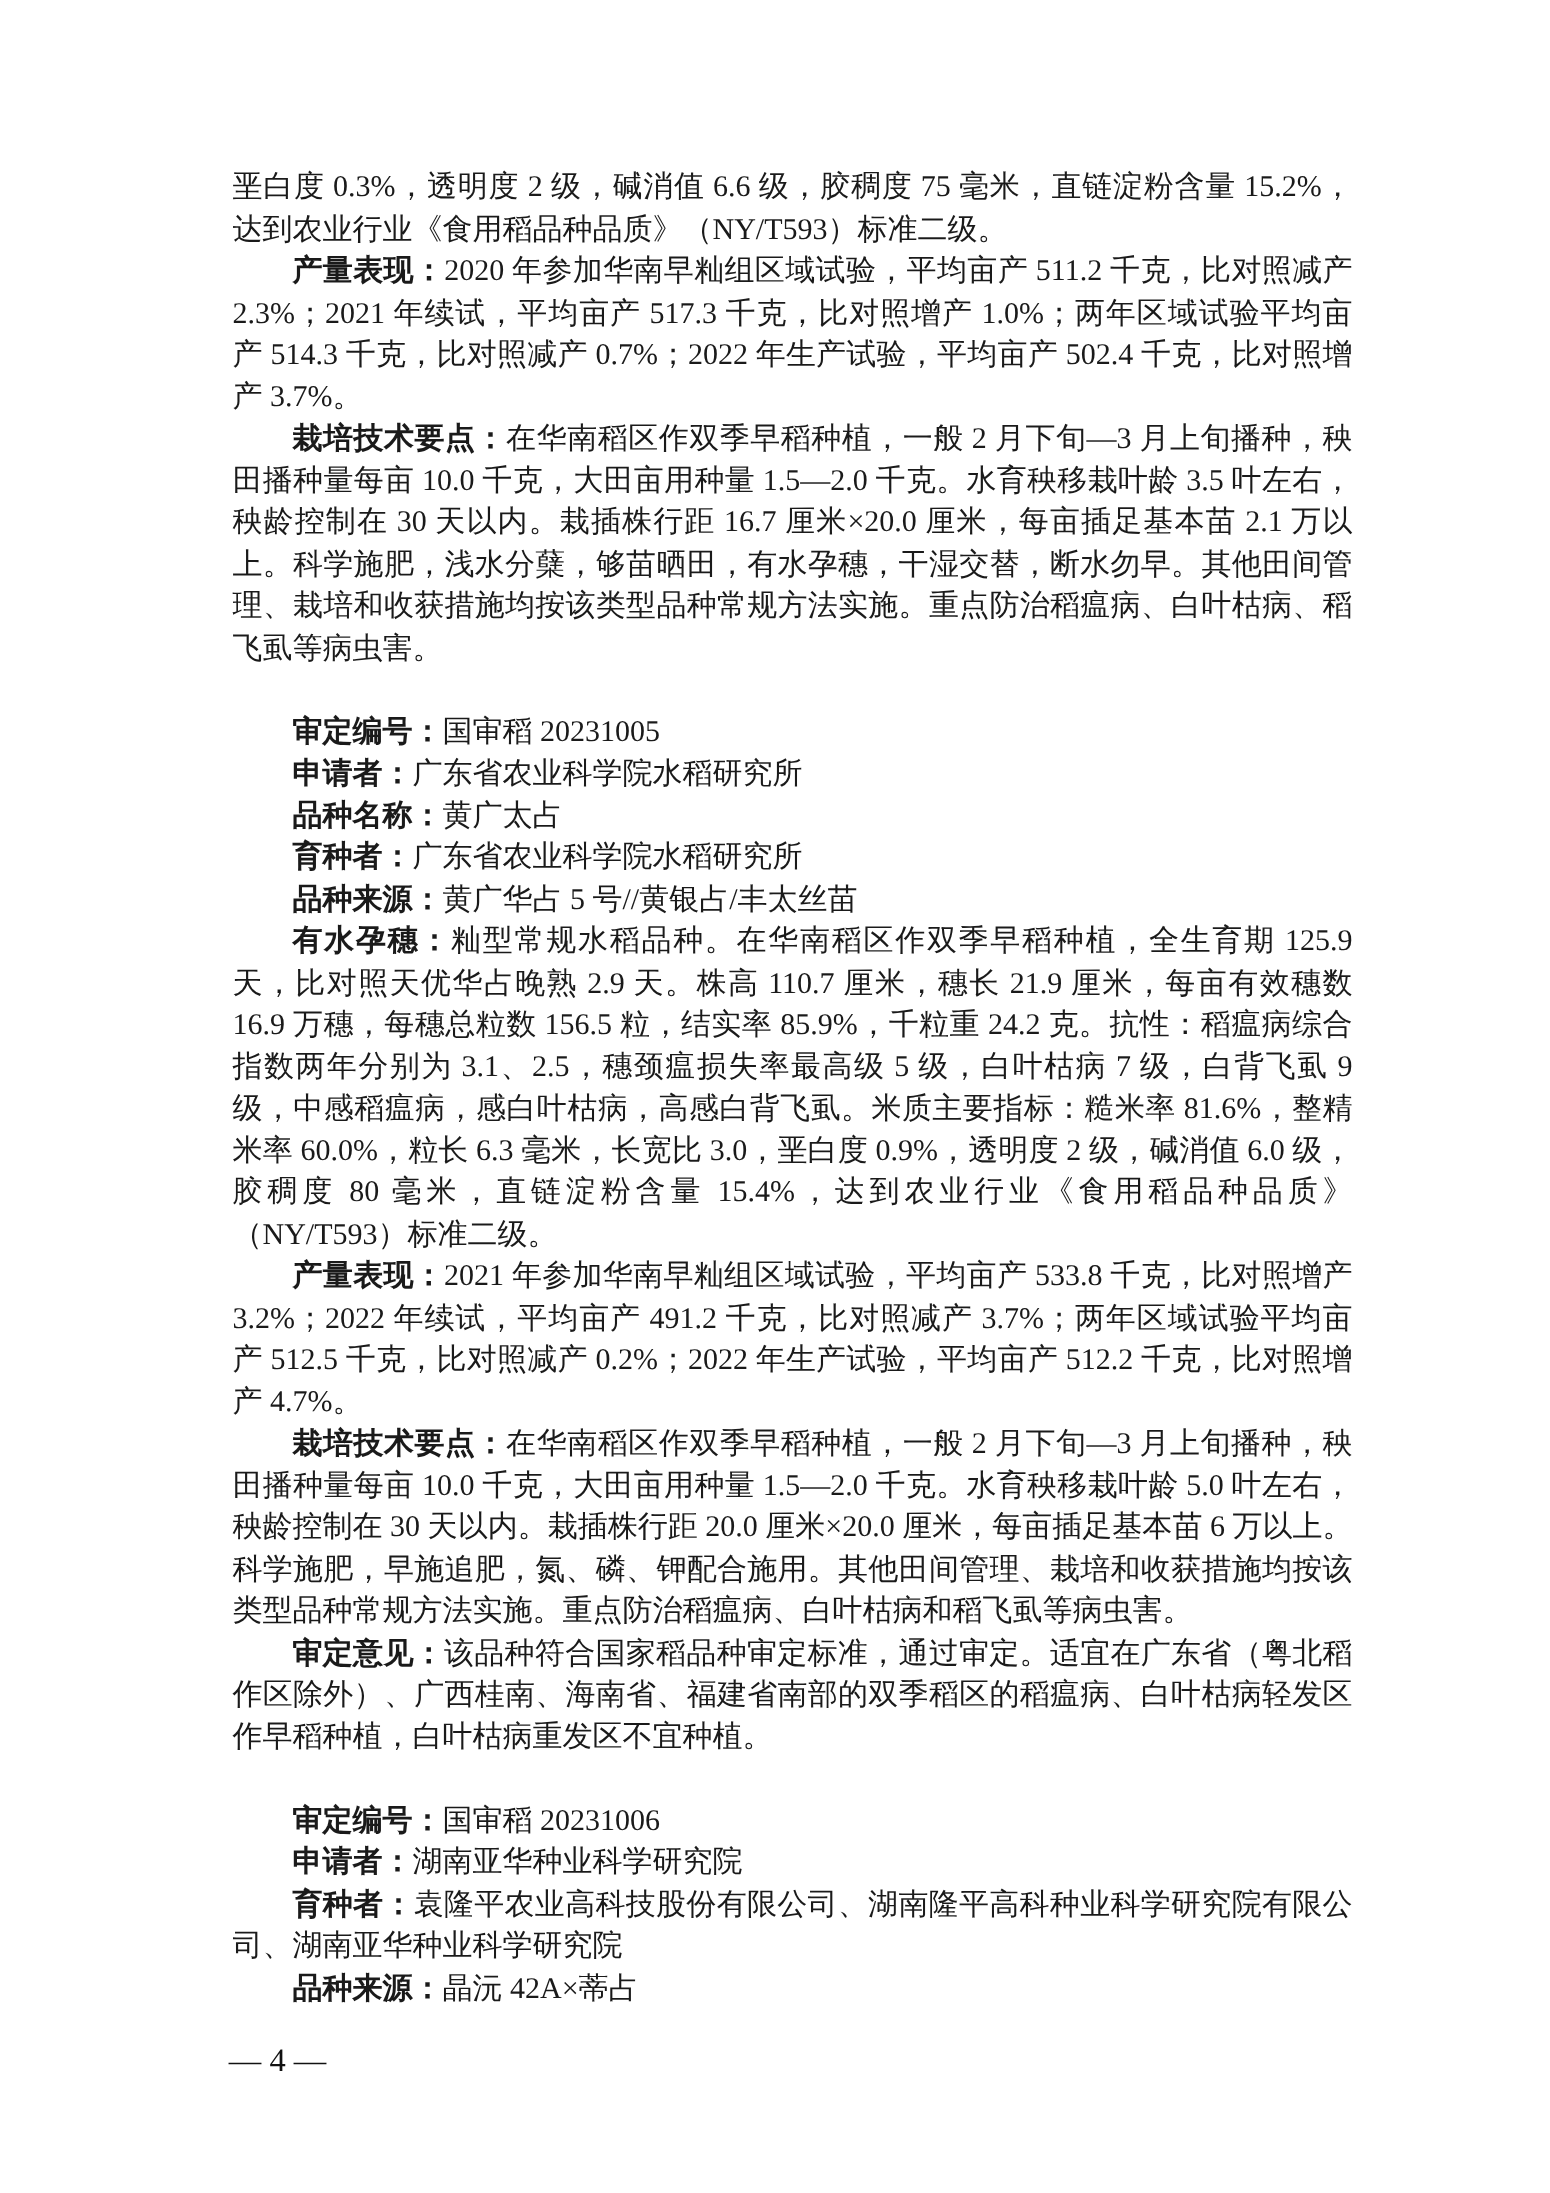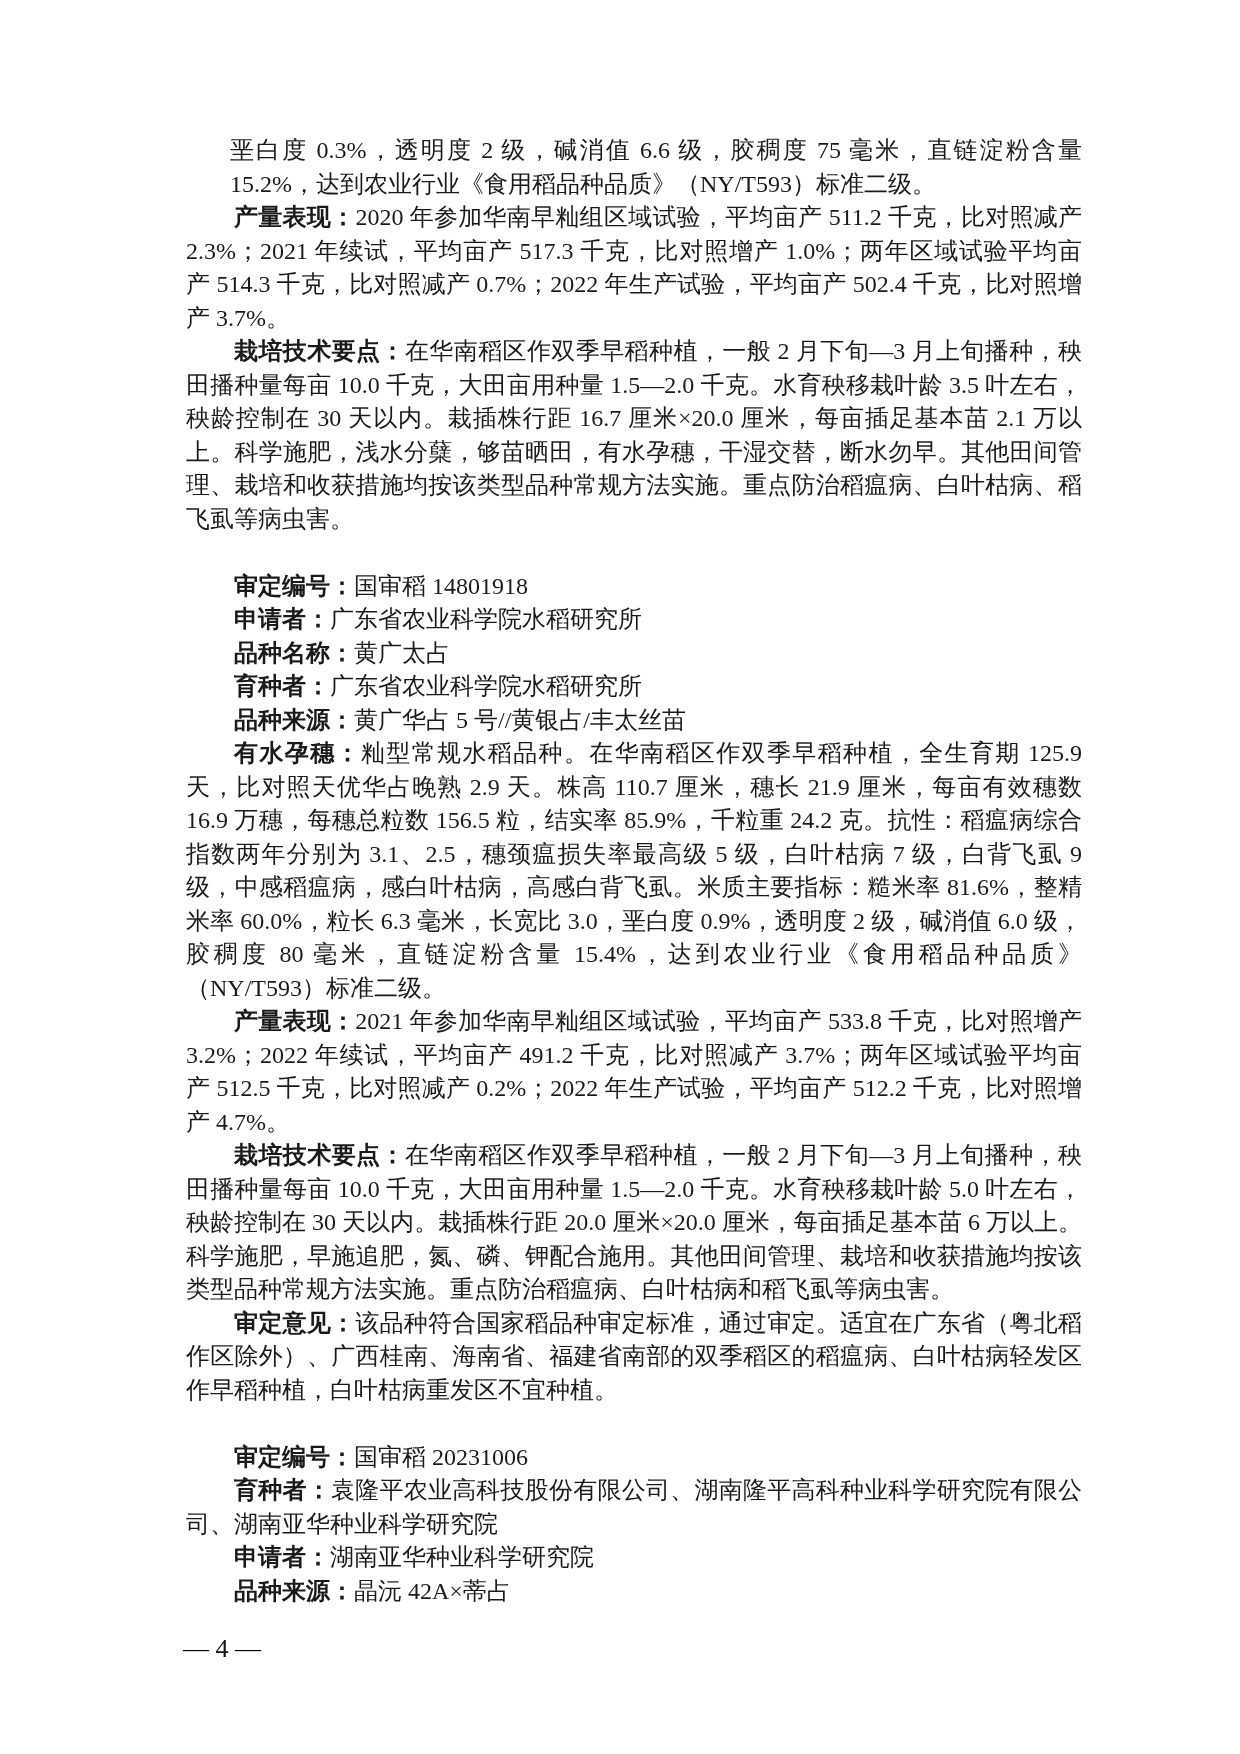--- a/index.html
+++ b/index.html
@@ -26,21 +26,20 @@
     text-align: justify;
     text-justify: inter-ideograph;
   }
   .para {
     margin: 0;
     padding: 0;
     text-indent: 2em;
   }
   .para.flush {
     text-indent: 0;
-    margin-left: 44px;
   }
   .label {
     font-weight: 700;
     margin-top: 36px;
   }
   .gap {
     height: 33.5px;
   }
   .footer {
     position: absolute;
@@ -61,21 +60,21 @@
 
     <p class="para flush"><span>垩白度 0.3%，透明度 2 级，碱消值 6.6 级，胶稠度 75 毫米，直链淀粉含量 15.2%，达到农业行业《食用稻品种品质》（NY/T593）标准二级。</span></p>
 
     <p class="para"><span class="label">产量表现：</span><span>2020 年参加华南早籼组区域试验，平均亩产 511.2 千克，比对照减产 2.3%；2021 年续试，平均亩产 517.3 千克，比对照增产 1.0%；两年区域试验平均亩产 514.3 千克，比对照减产 0.7%；2022 年生产试验，平均亩产 502.4 千克，比对照增产 3.7%。</span></p>
 
     <p class="para"><span class="label">栽培技术要点：</span><span>在华南稻区作双季早稻种植，一般 2 月下旬—3 月上旬播种，秧田播种量每亩 10.0 千克，大田亩用种量 1.5—2.0 千克。水育秧移栽叶龄 3.5 叶左右，秧龄控制在 30 天以内。栽插株行距 16.7 厘米×20.0 厘米，每亩插足基本苗 2.1 万以上。科学施肥，浅水分蘖，够苗晒田，有水孕穗，干湿交替，断水勿早。其他田间管理、栽培和收获措施均按该类型品种常规方法实施。重点防治稻瘟病、白叶枯病、稻飞虱等病虫害。</span></p>
 
 
     <div class="gap"></div>
 
-    <p class="para"><span class="label">审定编号：</span><span>国审稻 14801918</span></p>
+    <p class="para"><span class="label">审定编号：</span><span>国审稻 20231005</span></p>
 
     <p class="para"><span class="label">申请者：</span><span>广东省农业科学院水稻研究所</span></p>
 
     <p class="para"><span class="label">品种名称：</span><span>黄广太占</span></p>
 
     <p class="para"><span class="label">育种者：</span><span>广东省农业科学院水稻研究所</span></p>
 
     <p class="para"><span class="label">品种来源：</span><span>黄广华占 5 号//黄银占/丰太丝苗</span></p>
 
     <p class="para"><span class="label">有水孕穗：</span><span>籼型常规水稻品种。在华南稻区作双季早稻种植，全生育期 125.9 天，比对照天优华占晚熟 2.9 天。株高 110.7 厘米，穗长 21.9 厘米，每亩有效穗数 16.9 万穗，每穗总粒数 156.5 粒，结实率 85.9%，千粒重 24.2 克。抗性：稻瘟病综合指数两年分别为 3.1、2.5，穗颈瘟损失率最高级 5 级，白叶枯病 7 级，白背飞虱 9 级，中感稻瘟病，感白叶枯病，高感白背飞虱。米质主要指标：糙米率 81.6%，整精米率 60.0%，粒长 6.3 毫米，长宽比 3.0，垩白度 0.9%，透明度 2 级，碱消值 6.0 级，胶稠度 80 毫米，直链淀粉含量 15.4%，达到农业行业《食用稻品种品质》（NY/T593）标准二级。</span></p>
@@ -84,23 +83,23 @@
 
     <p class="para"><span class="label">栽培技术要点：</span><span>在华南稻区作双季早稻种植，一般 2 月下旬—3 月上旬播种，秧田播种量每亩 10.0 千克，大田亩用种量 1.5—2.0 千克。水育秧移栽叶龄 5.0 叶左右，秧龄控制在 30 天以内。栽插株行距 20.0 厘米×20.0 厘米，每亩插足基本苗 6 万以上。科学施肥，早施追肥，氮、磷、钾配合施用。其他田间管理、栽培和收获措施均按该类型品种常规方法实施。重点防治稻瘟病、白叶枯病和稻飞虱等病虫害。</span></p>
 
     <p class="para"><span class="label">审定意见：</span><span>该品种符合国家稻品种审定标准，通过审定。适宜在广东省（粤北稻作区除外）、广西桂南、海南省、福建省南部的双季稻区的稻瘟病、白叶枯病轻发区作早稻种植，白叶枯病重发区不宜种植。</span></p>
 
     <div class="gap"></div>
 
     <p class="para"><span class="label">审定编号：</span><span>国审稻 20231006</span></p>
 
 
+    <p class="para"><span class="label">申请者：</span><span>湖南亚华种业科学研究院</span></p>
+
     <p class="para"><span class="label">育种者：</span><span>袁隆平农业高科技股份有限公司、湖南隆平高科种业科学研究院有限公司、湖南亚华种业科学研究院</span></p>
-
-    <p class="para"><span class="label">申请者：</span><span>湖南亚华种业科学研究院</span></p>
 
     <p class="para"><span class="label">品种来源：</span><span>晶沅 42A×蒂占</span></p>
 
   </div>
 
   <div class="footer">— 4 —</div>
 
 </div>
 
 </body></html>

